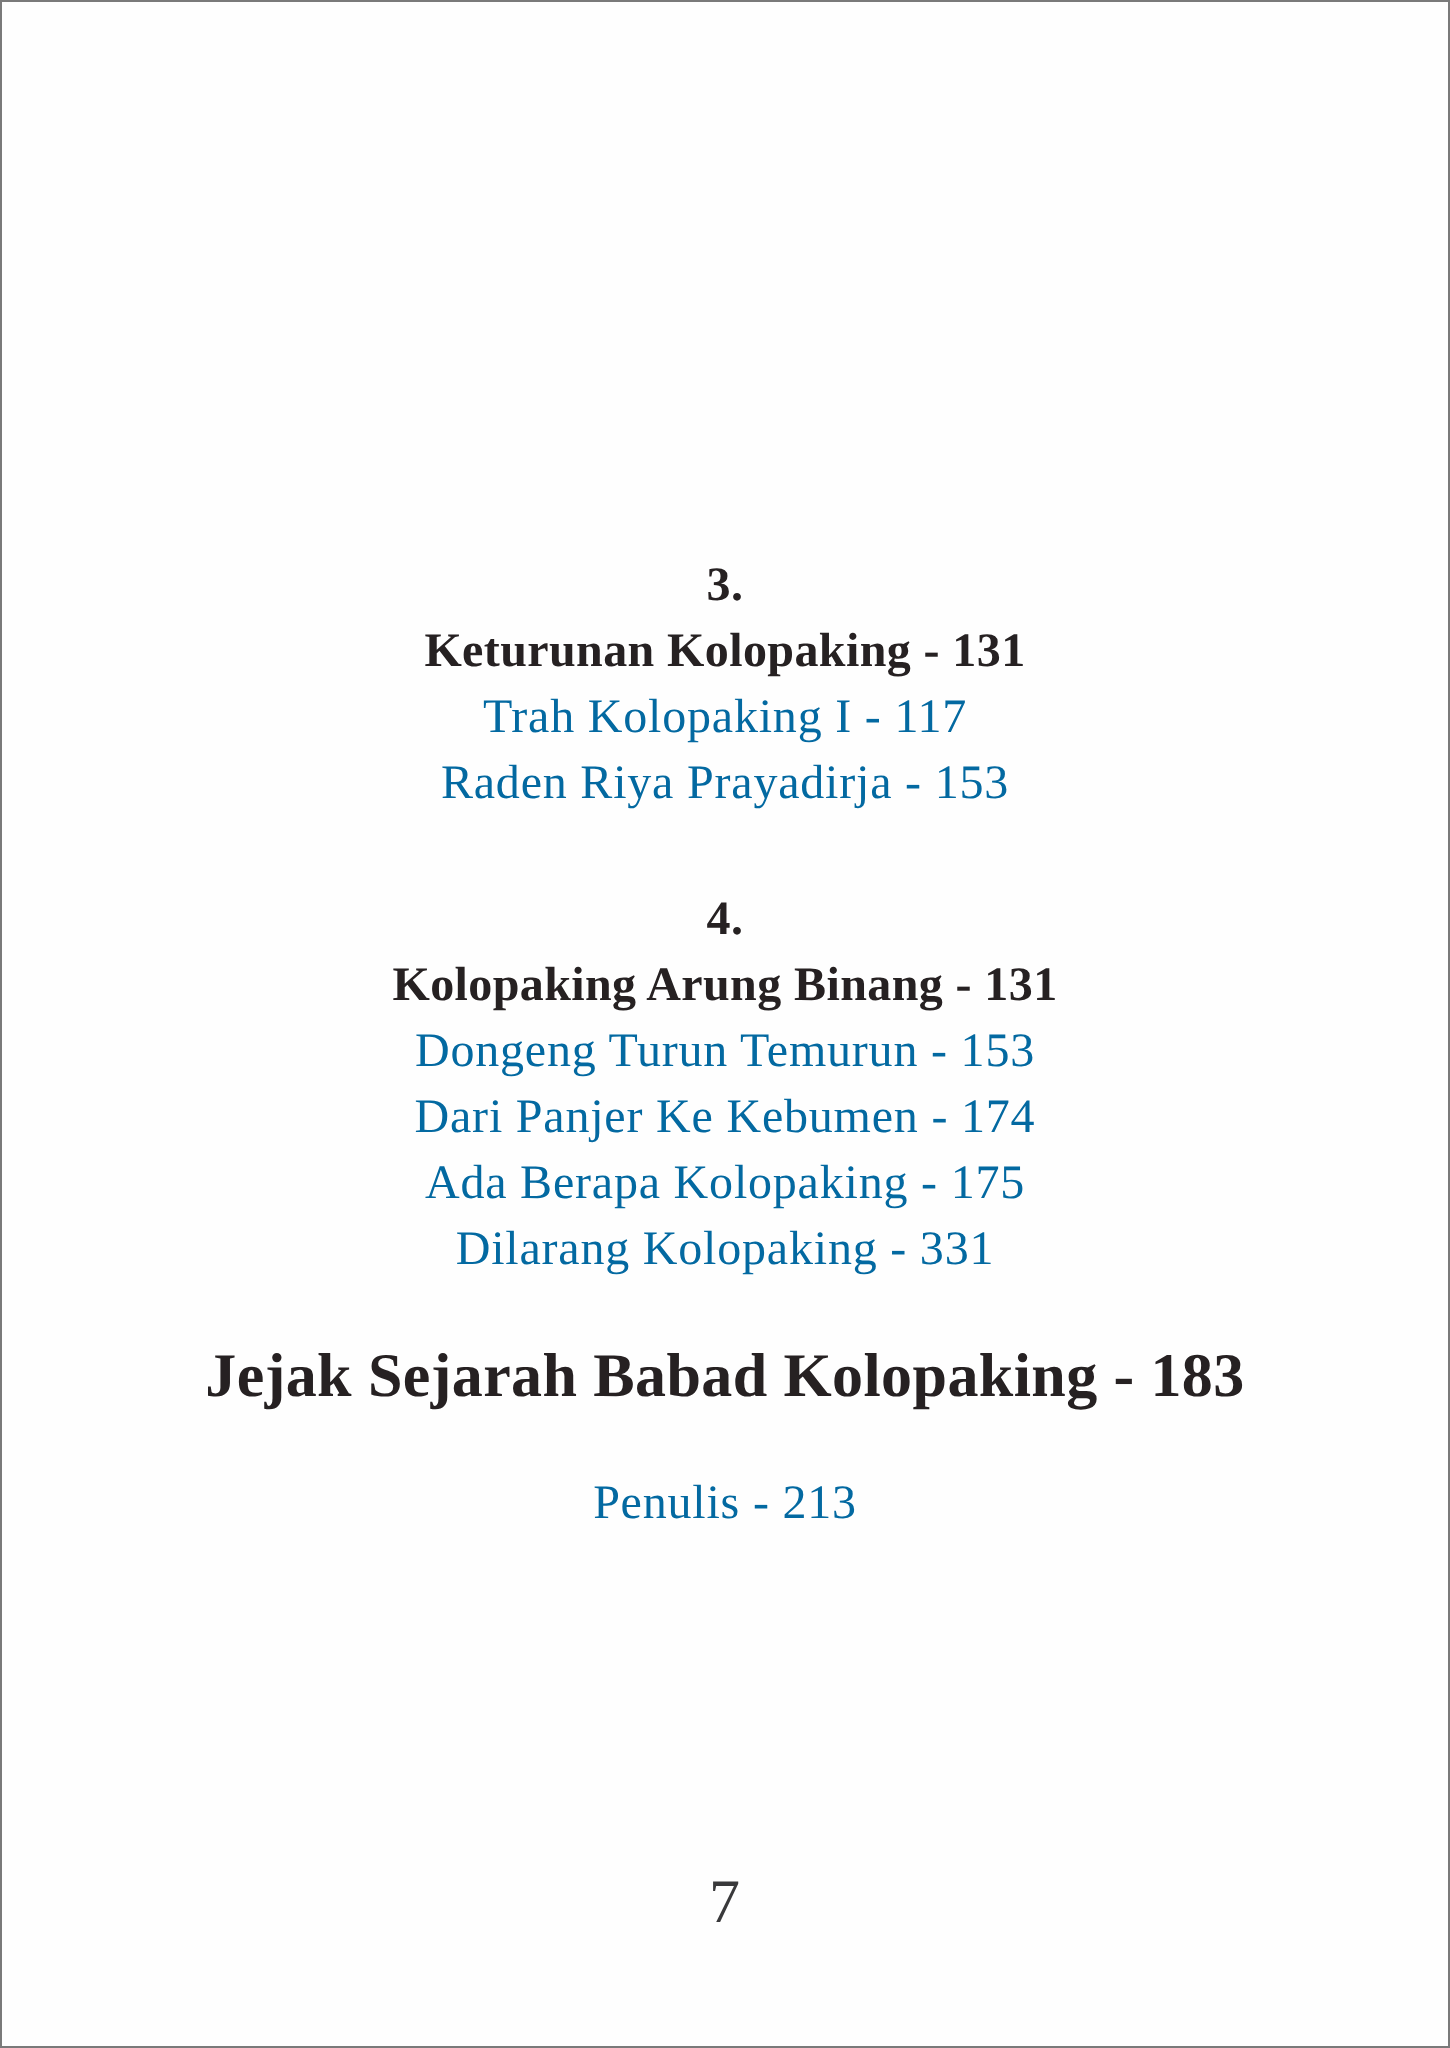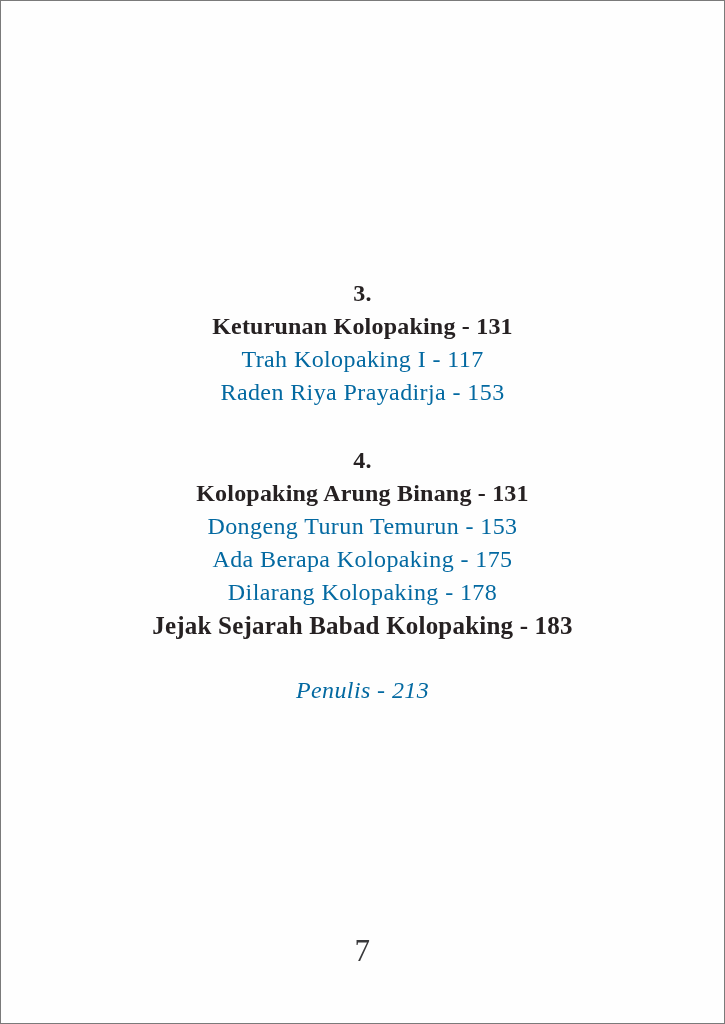--- a/index.html
+++ b/index.html
@@ -29,26 +29,26 @@
   }
   .bold {
     font-weight: bold;
     color: #262122;
     letter-spacing: 0.2px;
   }
   .section-4 {
     margin-top: 35px;
   }
   .closing-heading {
-    font-size: 25px;
+    margin-top: 29px;
+    font-size: 31px;
     line-height: 33px;
   }
   .author-line {
     margin-top: 32px;
-    font-style: italic;
   }
   .page-number {
     position: absolute;
     bottom: 54px;
     left: 0;
     right: 0;
     text-align: center;
     font-size: 31px;
     line-height: 36px;
     color: #39393b;
@@ -65,22 +65,23 @@
       <div class="line bold">3.</div>
       <div class="line bold">Keturunan Kolopaking - 131</div>
       <div class="line">Trah Kolopaking I - 117</div>
       <div class="line">Raden Riya Prayadirja - 153</div>
     </section>
 
     <section class="toc-section section-4">
       <div class="line bold">4.</div>
       <div class="line bold">Kolopaking Arung Binang - 131</div>
       <div class="line">Dongeng Turun Temurun - 153</div>
+      <div class="line">Dari Panjer Ke Kebumen - 174</div>
       <div class="line">Ada Berapa Kolopaking - 175</div>
-      <div class="line">Dilarang Kolopaking - 178</div>
+      <div class="line">Dilarang Kolopaking - 331</div>
     </section>
 
     <div class="line bold closing-heading">Jejak Sejarah Babad Kolopaking - 183</div>
 
     <div class="line author-line">Penulis - 213</div>
 
   </main>
 
   <footer>
     <div class="page-number">7</div>

